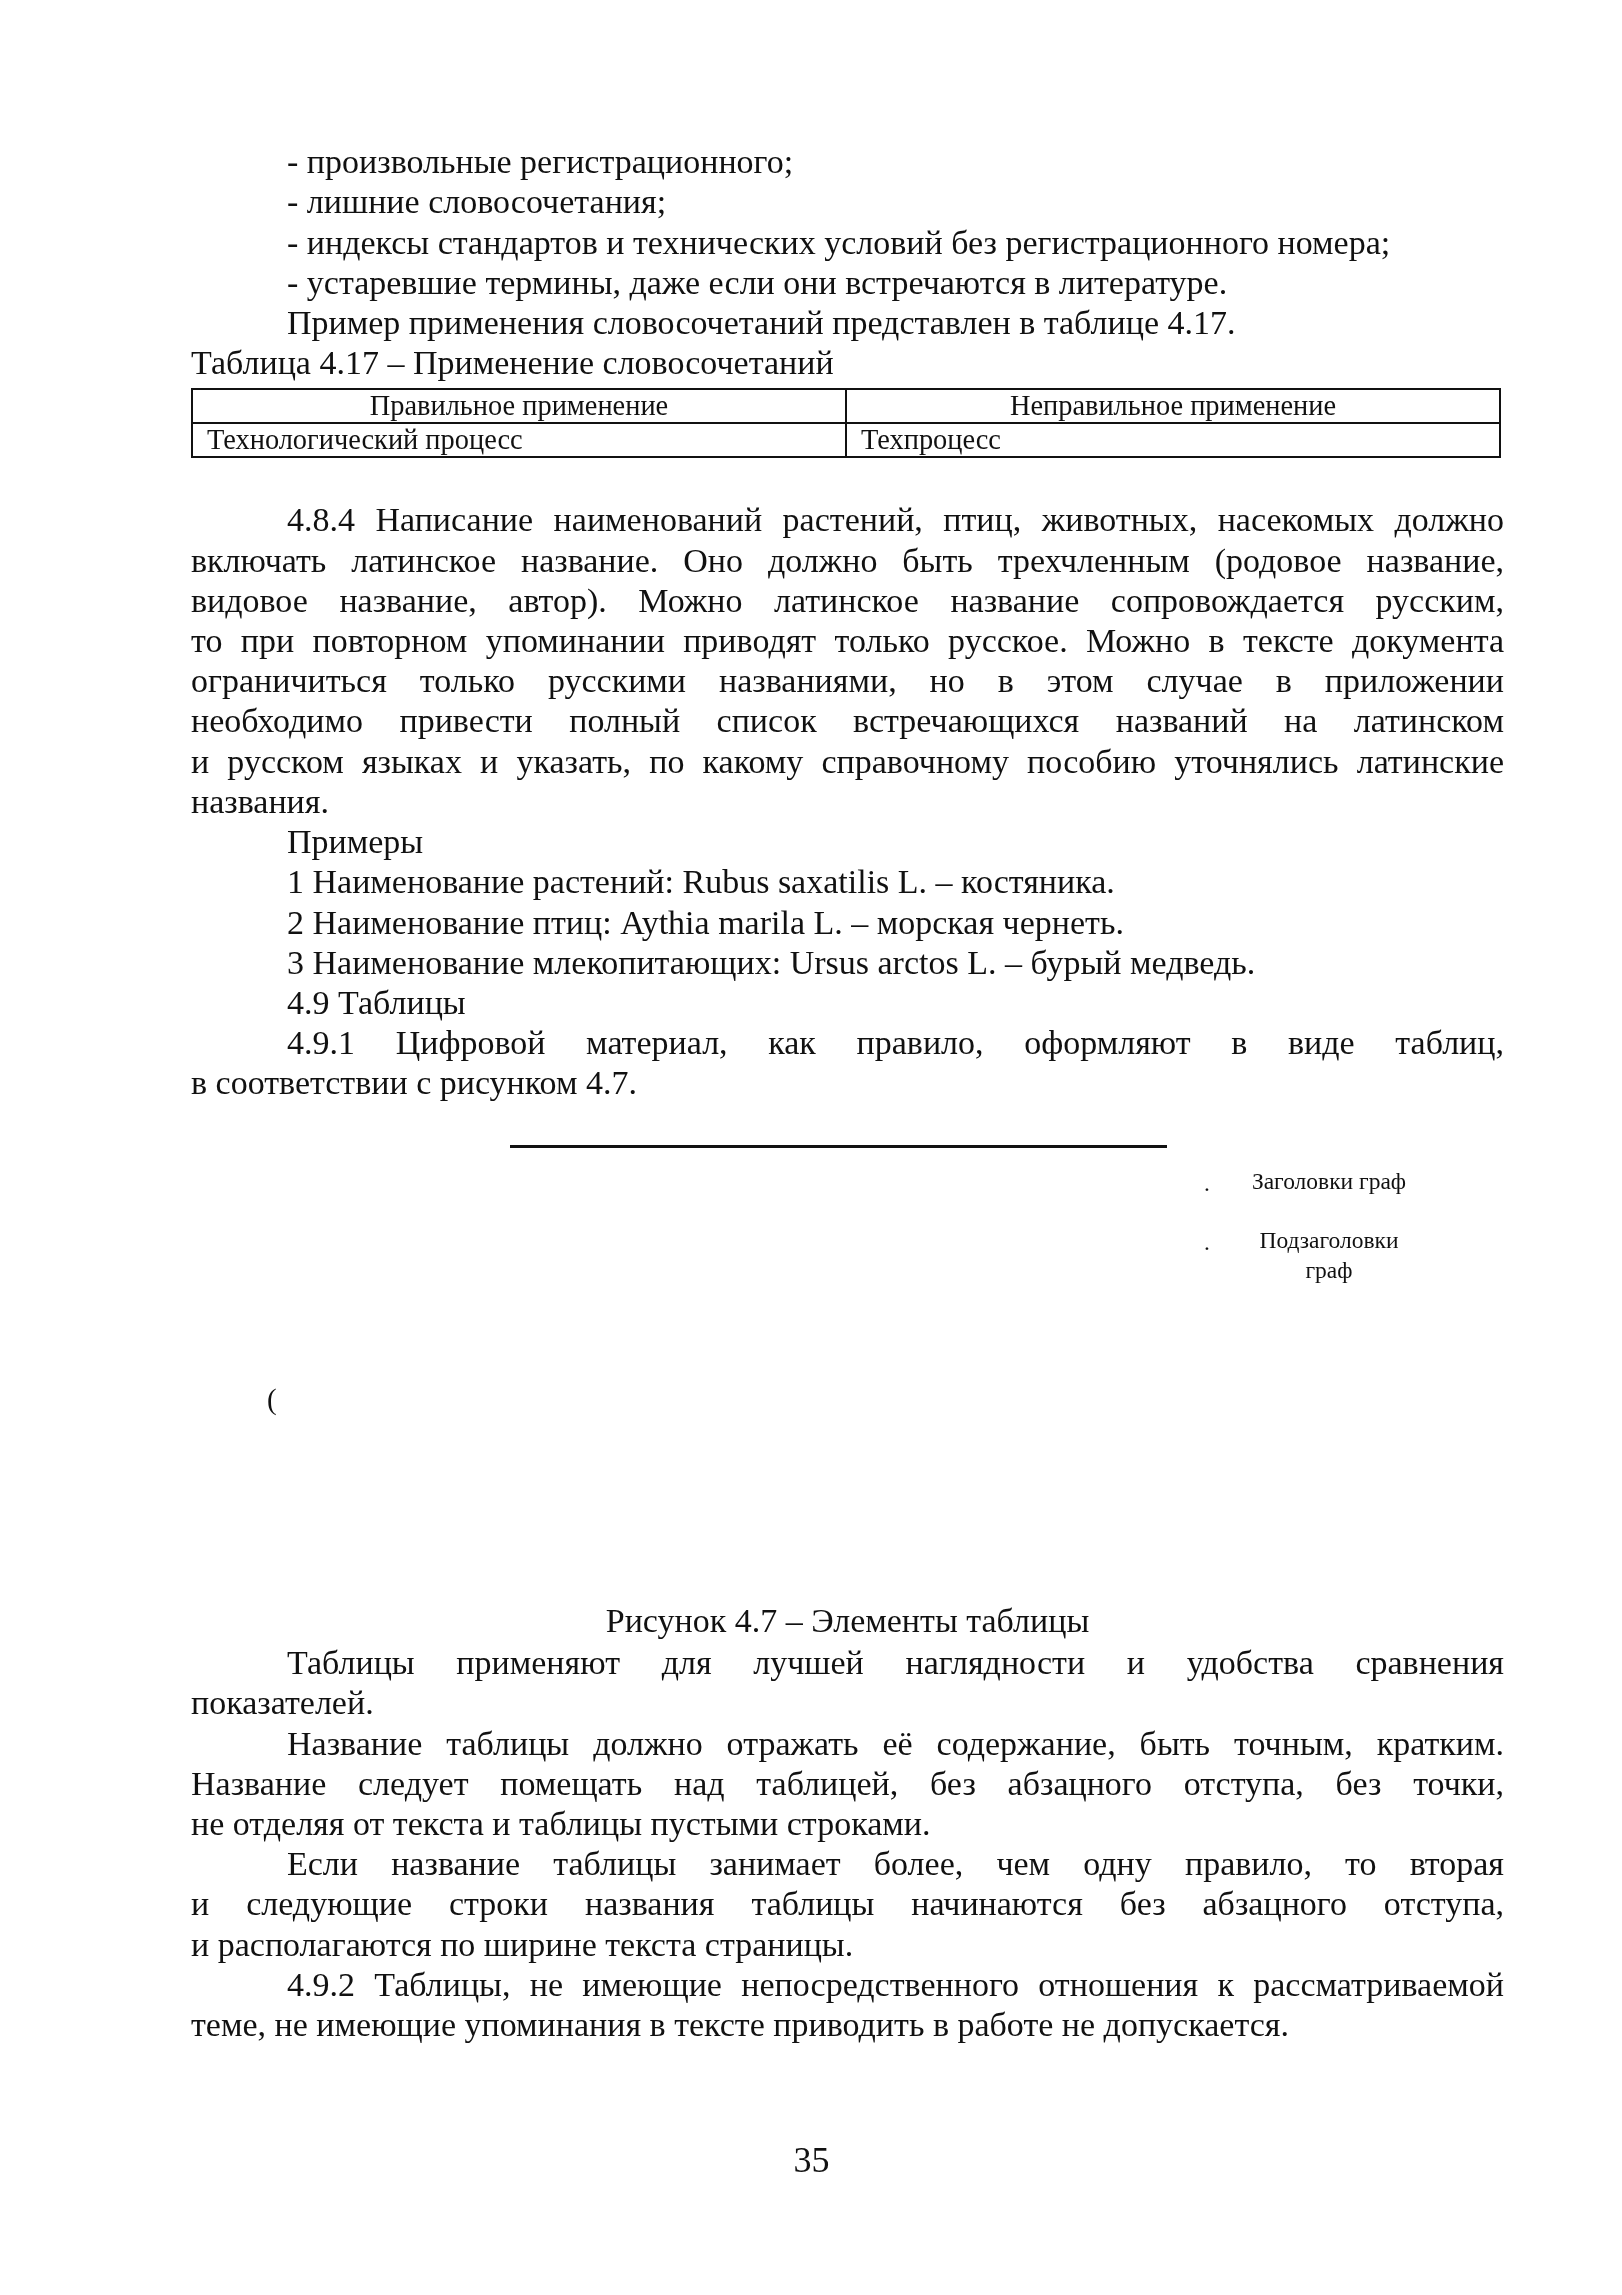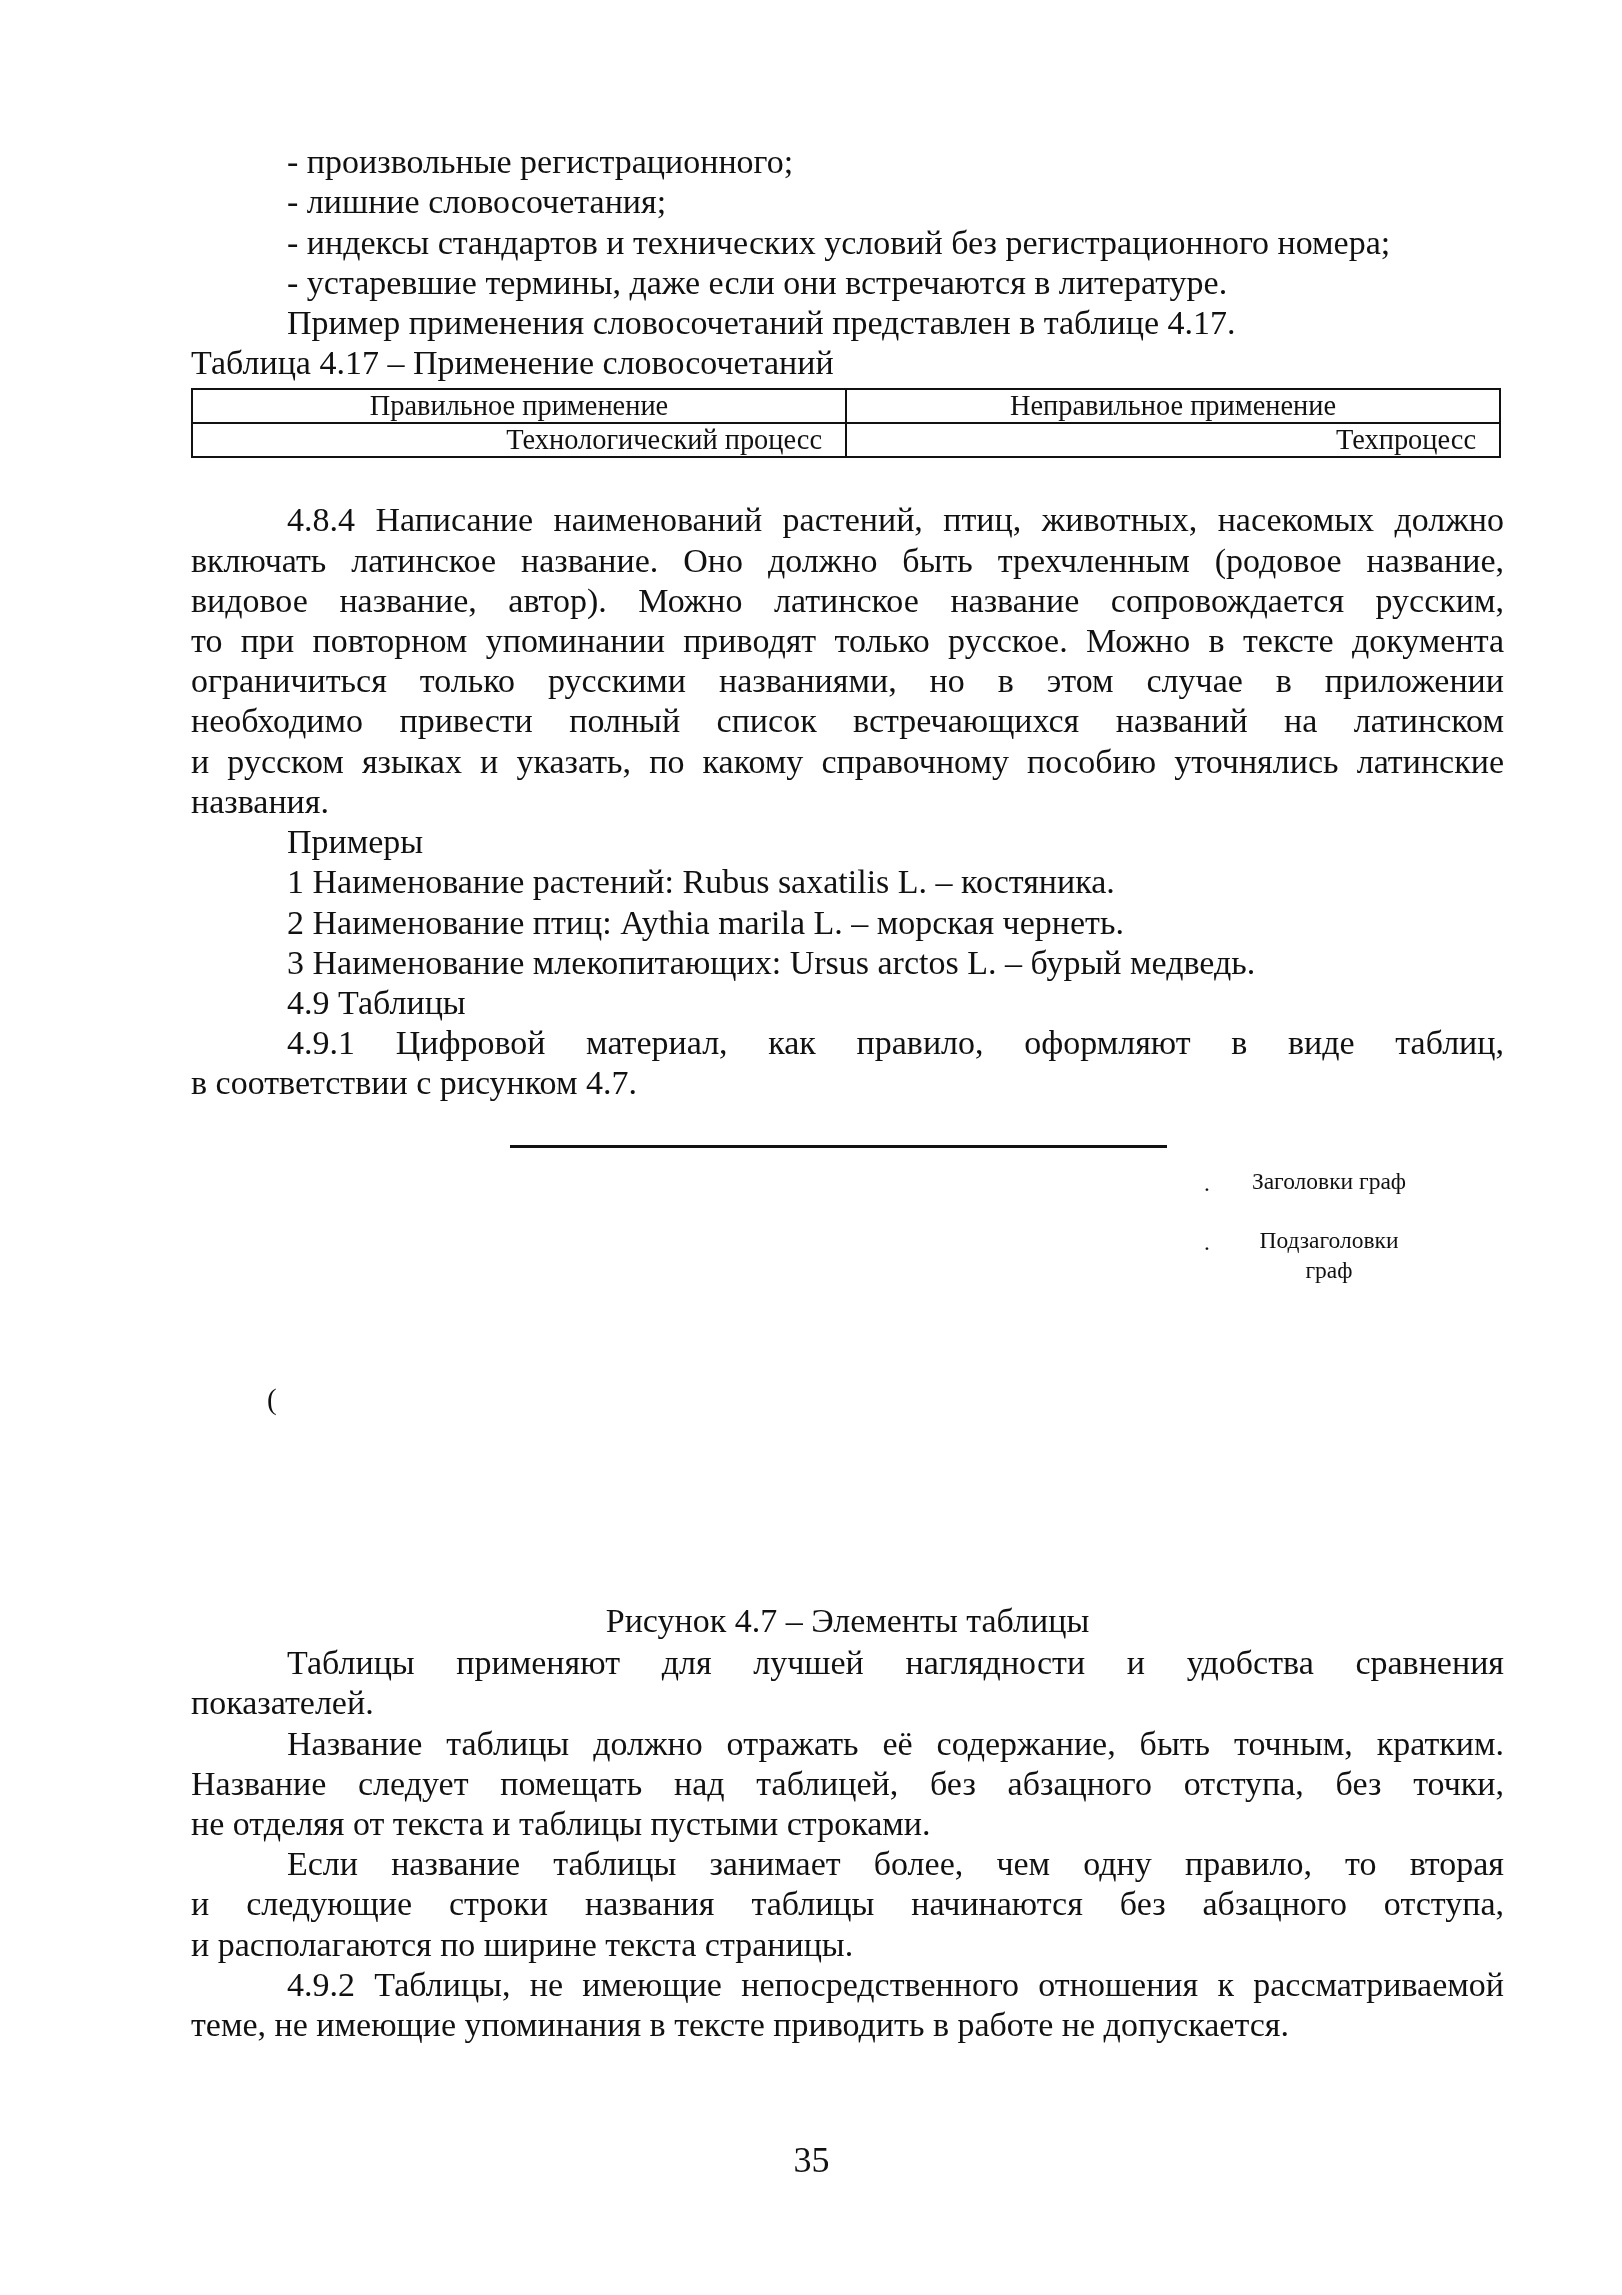--- a/index.html
+++ b/index.html
@@ -4,23 +4,23 @@
 <style>
   html, body { margin:0; padding:0; background:#fff; }
   body { width:1623px; height:2295px; position:relative; overflow:hidden;
          font-family:"Liberation Serif", "DejaVu Serif", serif; color:#111; }
   .page { position:absolute; left:191px; top:0; width:1313px; }
   .ln { position:absolute; left:0; width:1313px; font-size:34px; line-height:39px; white-space:nowrap; }
   .ind { padding-left:96px; box-sizing:border-box; }
   .just { text-align:justify; text-align-last:justify; white-space:normal; }
   .center { text-align:center; }
   table.t417 { position:absolute; left:0; top:388px; width:1310px; border-collapse:collapse; font-size:28.4px; }
-  table.t417 td, table.t417 th { border:2.5px solid #111; height:32px; padding:0 23px; font-weight:normal; line-height:32px; }
+  table.t417 td, table.t417 th { border:2.5px solid #111; height:32px; padding:0 14px; font-weight:normal; line-height:32px; }
   table.t417 th { text-align:center; }
-  table.t417 td { text-align:right; }
+  table.t417 td { text-align:left; }
   .fig-line { position:absolute; left:510px; top:1145px; width:657px; height:2.9px; background:#111; }
   .fig-label { position:absolute; font-size:23.5px; line-height:29px; text-align:center; }
   .dot { position:absolute; font-size:23.5px; }
   .pagenum { position:absolute; left:0; width:1623px; top:2139px; text-align:center; font-size:36px; }
 </style>
 </head>
 <body>
 
 <div class="page">
   <div class="ln ind" style="top:142px">- произвольные регистрационного;</div>

